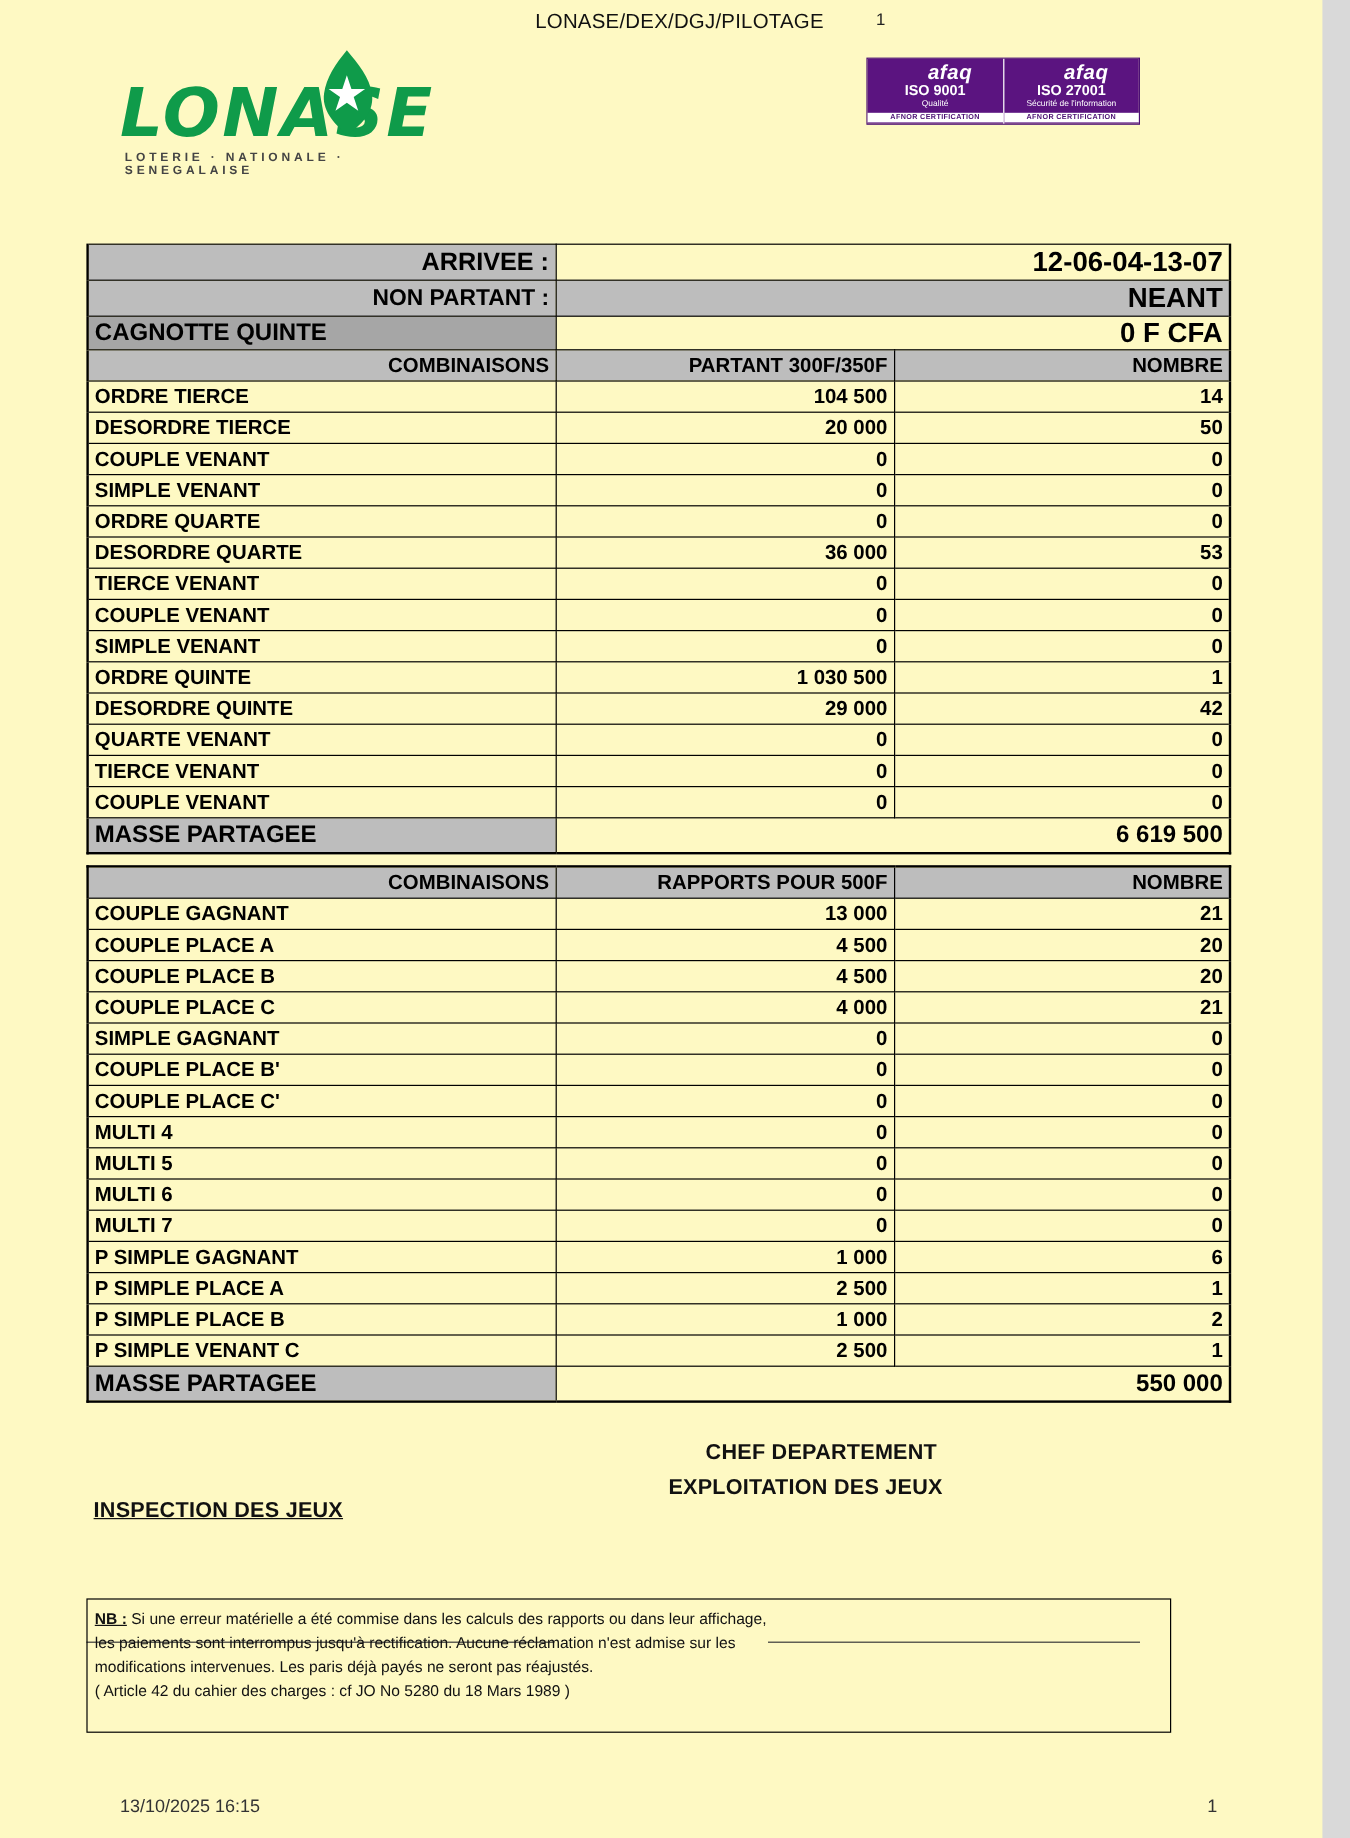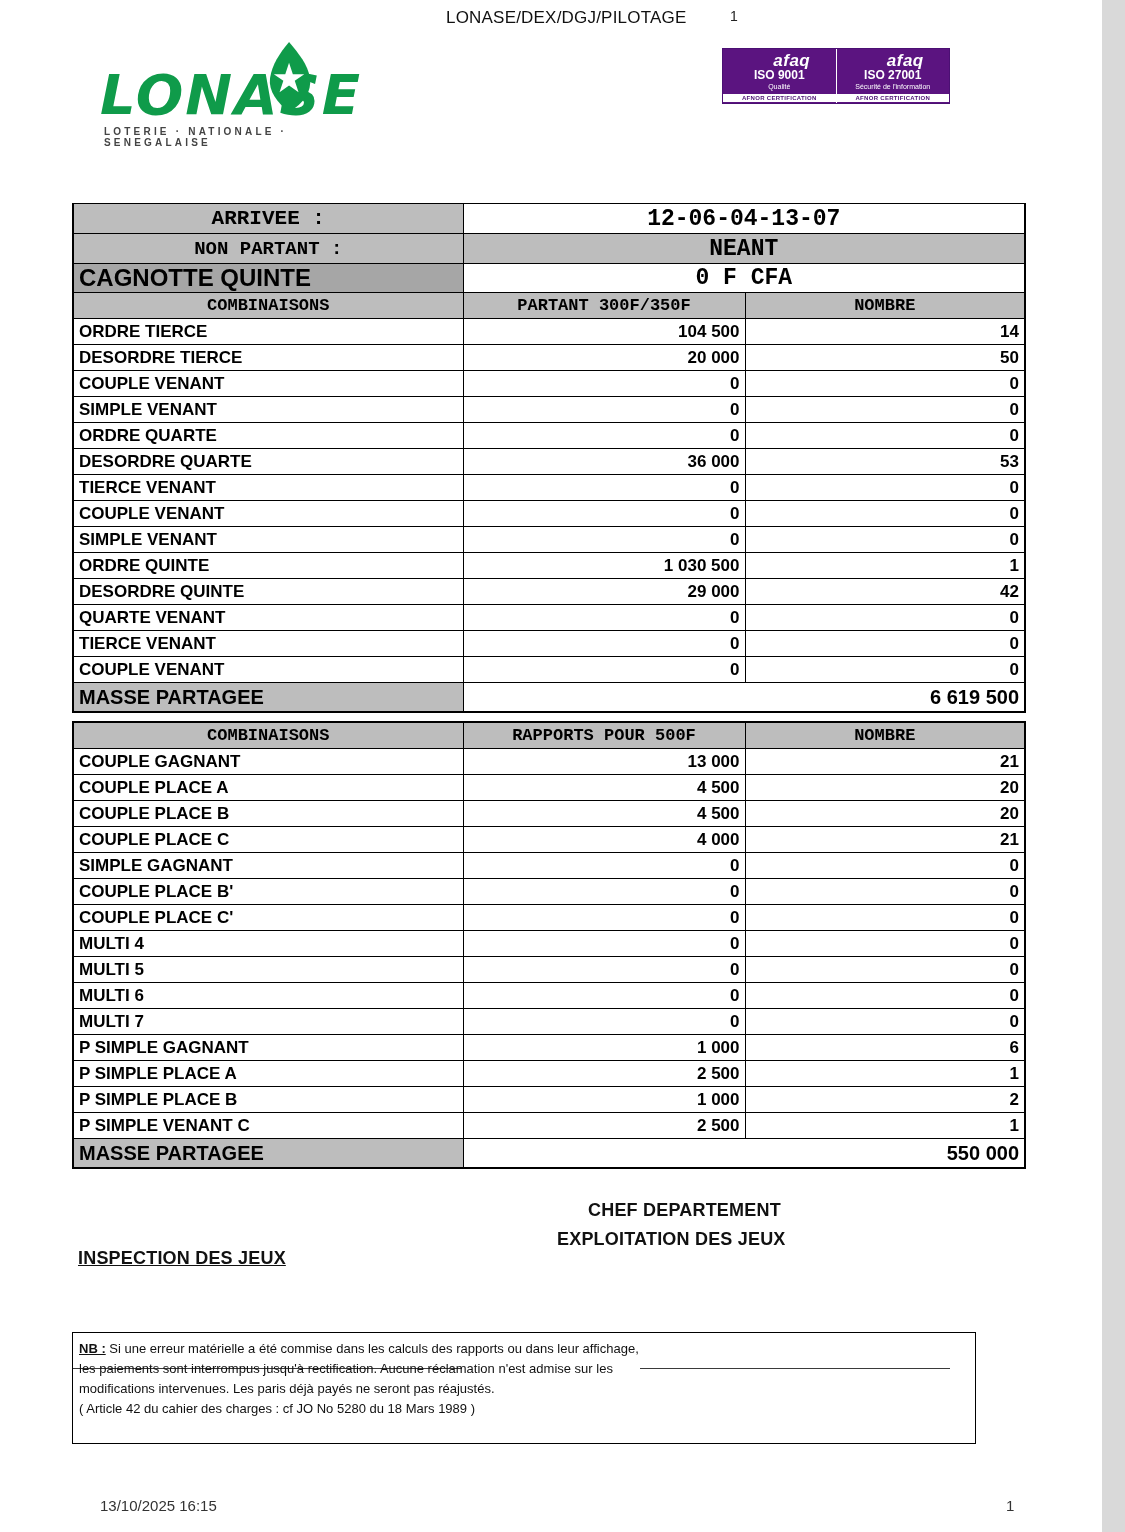--- a/index.html
+++ b/index.html
@@ -7,21 +7,21 @@
     padding: 0;
     background: #d8d8d8;
   }
   body {
     font-family: "Liberation Sans", sans-serif;
   }
   .page {
     position: relative;
     width: 1125px;
     height: 1532px;
-    background: #ffffff;
+    background: #fef9c3;
     overflow: hidden;
     box-sizing: border-box;
   }
   .right-gutter {
     position: absolute;
     top: 0; right: 0;
     width: 23px; height: 1532px;
     background: #d9d9d9;
   }
   
@@ -144,21 +144,21 @@
     border: 1px solid #000;
     height: 25px;
     padding: 0 5px;
     font-weight: bold;
     color: #000;
     white-space: nowrap;
     overflow: hidden;
   }
   .grey { background: #bdbdbd; }
   .grey2 { background: #a6a6a6; }
-  .ctr { text-align: center; font-family: Liberation Mono, monospace; }
+  .ctr { text-align: right; }
   .rt { text-align: right; }
   .lt { text-align: left; }
   .big { font-size: 23px; }
   .thick-top td { border-top: 2px solid #000; }
   .thick-bottom td { border-bottom: 2px solid #000; }
   .nb-left { border-left: 2px solid #000 !important; }
   .nb-right { border-right: 2px solid #000 !important; }
   
   .sig {
     position: absolute;
@@ -249,21 +249,21 @@
     <tbody>
       <tr>
         <td class="grey ctr nb-left" style="height:29px;font-size:21px;">ARRIVEE :</td>
         <td class="ctr big nb-right" colspan="2" style="height:29px;">12-06-04-13-07</td>
       </tr>
       <tr>
         <td class="grey ctr nb-left" style="height:29px;font-size:19px;">NON PARTANT  :</td>
         <td class="grey ctr big nb-right" colspan="2" style="height:29px;">NEANT</td>
       </tr>
       <tr>
-        <td class="grey2 lt nb-left" style="height:26px;font-size:24px;">CAGNOTTE QUINTE</td>
+        <td class="grey2 lt nb-left" style="height:26px;font-size:20px;">CAGNOTTE QUINTE</td>
         <td class="ctr big nb-right" colspan="2" style="height:26px;">0 F CFA</td>
       </tr>
       <tr>
         <td class="grey ctr nb-left">COMBINAISONS</td>
         <td class="grey ctr">PARTANT 300F/350F</td>
         <td class="grey ctr nb-right">NOMBRE</td>
       </tr>
 
       <tr>
           <td class="lt nb-left">ORDRE      TIERCE</td>

